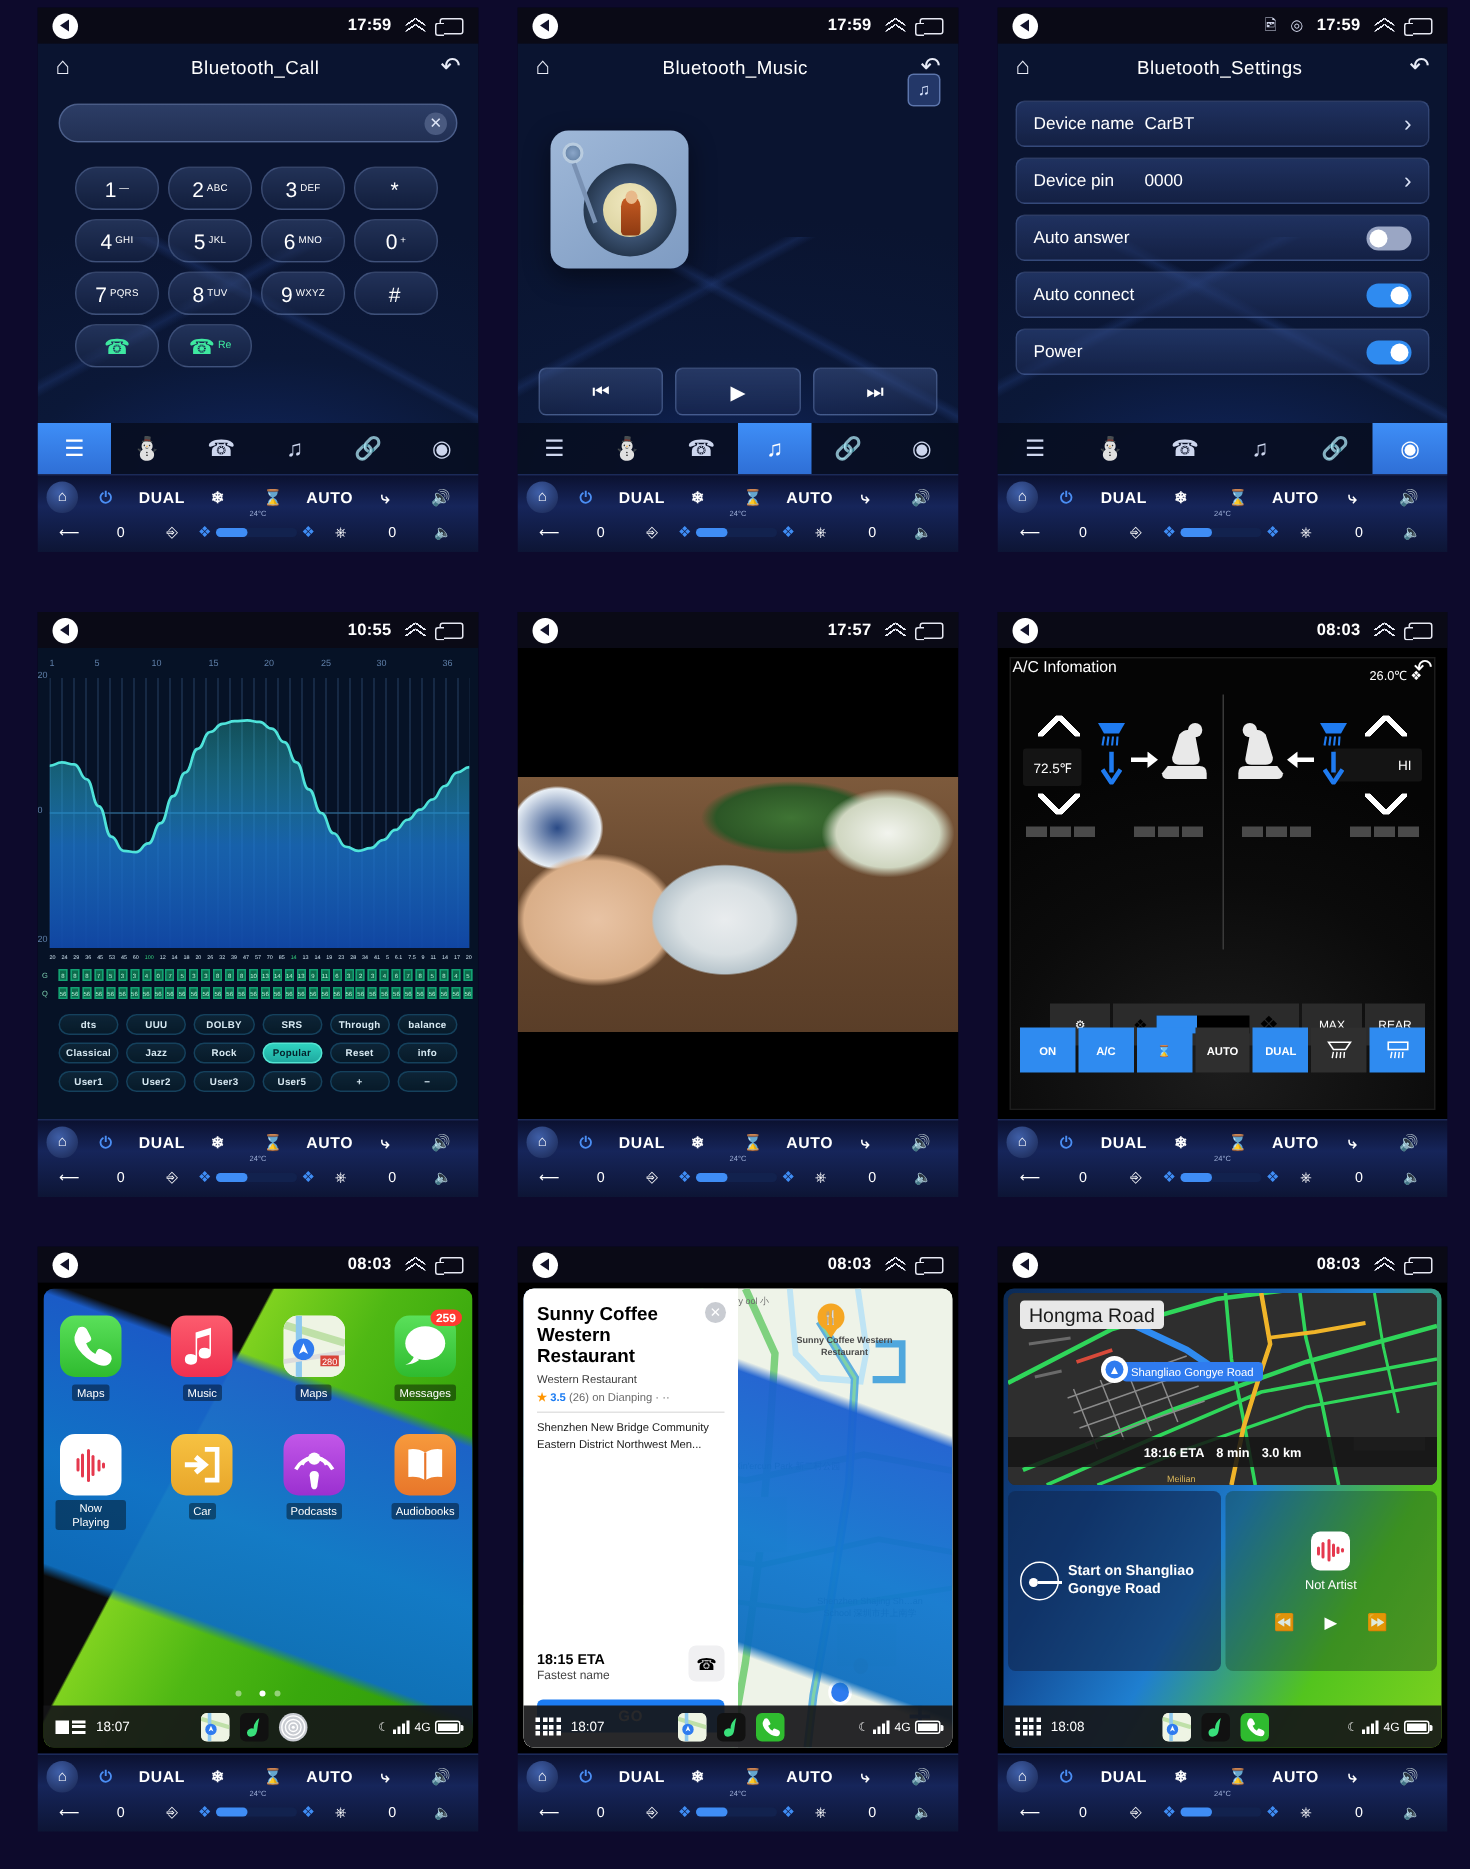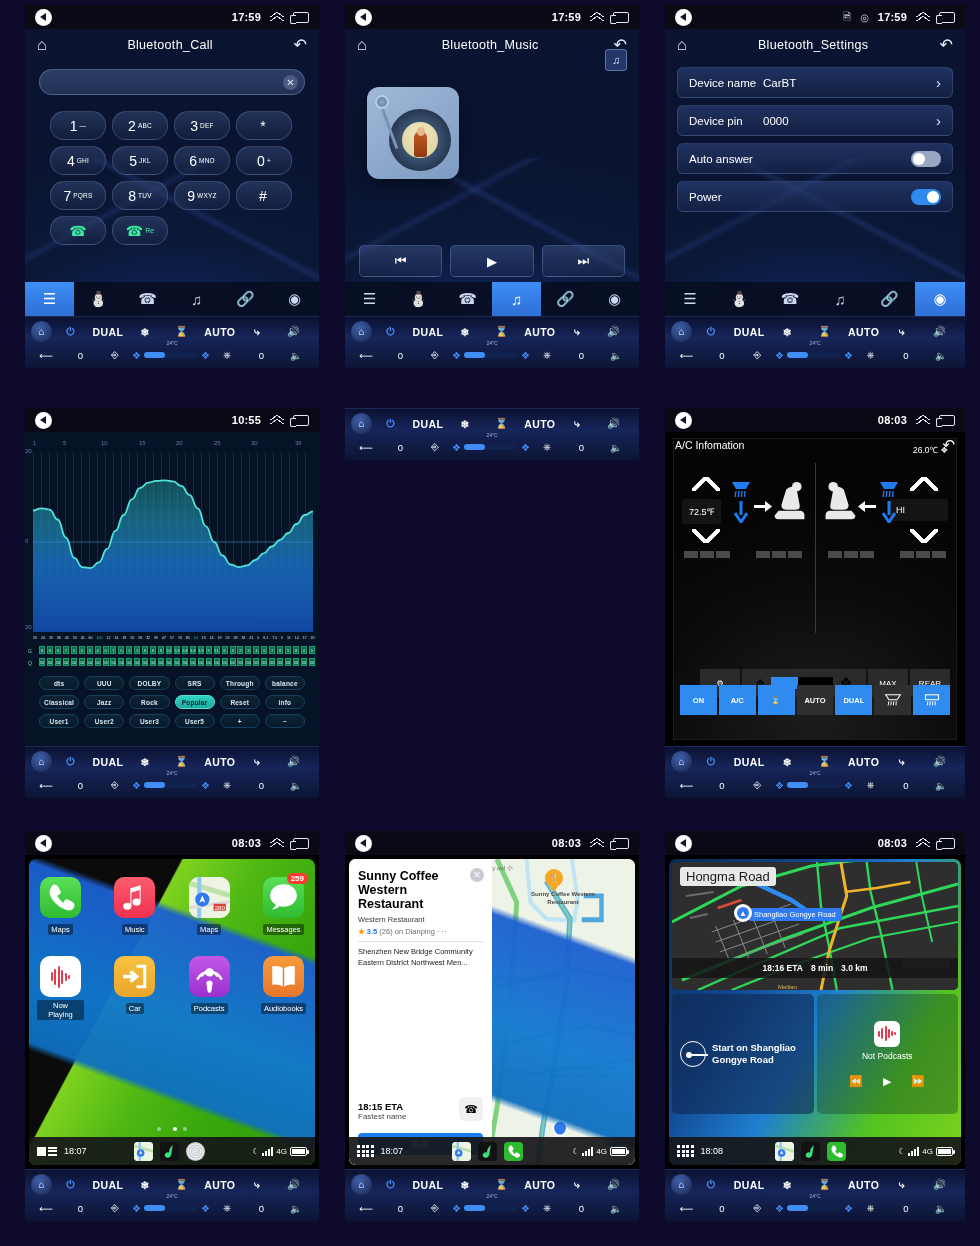--- a/index.html
+++ b/index.html
@@ -528,20 +528,26 @@
           <span class="val">0000</span>
           <span class="chevr">›</span>
         </div>
         <div class="setrow">
           <span class="lbl" style="min-width:auto">Auto answer</span>
           <span class="toggle">
               <span class="knob"></span>
             </span>
         </div>
         <div class="setrow">
+          <span class="lbl" style="min-width:auto">Auto connect</span>
+          <span class="toggle on">
+              <span class="knob"></span>
+            </span>
+        </div>
+        <div class="setrow">
           <span class="lbl" style="min-width:auto">Power</span>
           <span class="toggle on">
               <span class="knob"></span>
             </span>
         </div>
       </div>
       <div class="tabbar">
         <div class="tab">☰</div>
         <div class="tab">⛄</div>
         <div class="tab">☎</div>
@@ -776,20 +782,33 @@
           <span class="ic-blue">❖</span>
         </span>
         <span class="c">⎈</span>
         <span class="c">0</span>
         <span class="c">🔈</span>
       </div>
     </div>
   </div>
 
   <div class="panel">
+    <div class="screen" style="height:338px">
+      <div class="statusbar">
+        <div class="sb-back"></div>
+        <div class="sb-right">
+          <span class="sb-time">17:57</span>
+          <span class="chev"></span>
+          <span class="winicon"></span>
+        </div>
+      </div>
+      <div class="videoscreen">
+        <div class="videoimg"></div>
+      </div>
+    </div>
     <div class="climate">
       <div class="clim-row">
         <span class="homecircle">⌂</span>
         <span class="c pwr">⏻</span>
         <span class="c">DUAL</span>
         <span class="c">❄</span>
         <span class="c">⌛</span>
         <span class="c">AUTO</span>
         <span class="c">⤷</span>
         <span class="c">🔊</span>
@@ -831,21 +850,21 @@
       <div class="acbox">
         <div class="actemp">
           <span>26.0℃</span>
           <span>❖</span>
         </div>
         <div class="acmain">
           <div class="chevbig" style="left:18px;top:14px"></div>
           <div class="tempbox" style="left:8px;top:36px">72.5℉</div>
           <div class="chevbig down" style="left:18px;top:66px"></div>
           <div class="chevbig" style="right:18px;top:14px"></div>
-          <div class="tempbox" style="right:8px;top:36px;width:59px;text-align:left">HI</div>
+          <div class="tempbox" style="right:8px;top:36px;width:59px;text-align:right">HI</div>
           <div class="chevbig down" style="right:18px;top:66px"></div>
 
           <svg style="position:absolute;left:56px;top:18px;width:22px;height:18px" viewBox="0 0 22 18">
             <path d="M2 1 L20 1 L16 8 L6 8 Z" fill="#1f7bf0"></path>
             <path d="M6 10 L5 16 M9 10 L8.2 16 M12 10 L11.4 16 M15 10 L14.6 16" stroke="#1f7bf0" stroke-width="1.4"></path>
           </svg>
           <svg style="position:absolute;right:56px;top:18px;width:22px;height:18px" viewBox="0 0 22 18">
             <path d="M2 1 L20 1 L16 8 L6 8 Z" fill="#1f7bf0"></path>
             <path d="M6 10 L5 16 M9 10 L8.2 16 M12 10 L11.4 16 M15 10 L14.6 16" stroke="#1f7bf0" stroke-width="1.4"></path>
           </svg>
@@ -1339,21 +1358,21 @@
               <span class="npico">
                 <span class="wave-bars" style="display:flex;align-items:center;gap:1.3px">
                   <i style="height:6px"></i>
                     <i style="height:11px"></i>
                     <i style="height:15px"></i>
                     <i style="height:9px"></i>
                     <i style="height:5px"></i>
                     <i style="height:3px"></i>
                 </span>
               </span>
-              <span class="nptxt">Not Podcasts</span>
+              <span class="nptxt">Not Artist</span>
               <span class="npctl">
                 <span>⏪</span>
                 <span style="color:#fff">▶</span>
                 <span>⏩</span>
               </span>
             </div>
           </div>
         </div>
         <div class="cpdock">
           <span class="gridico">

